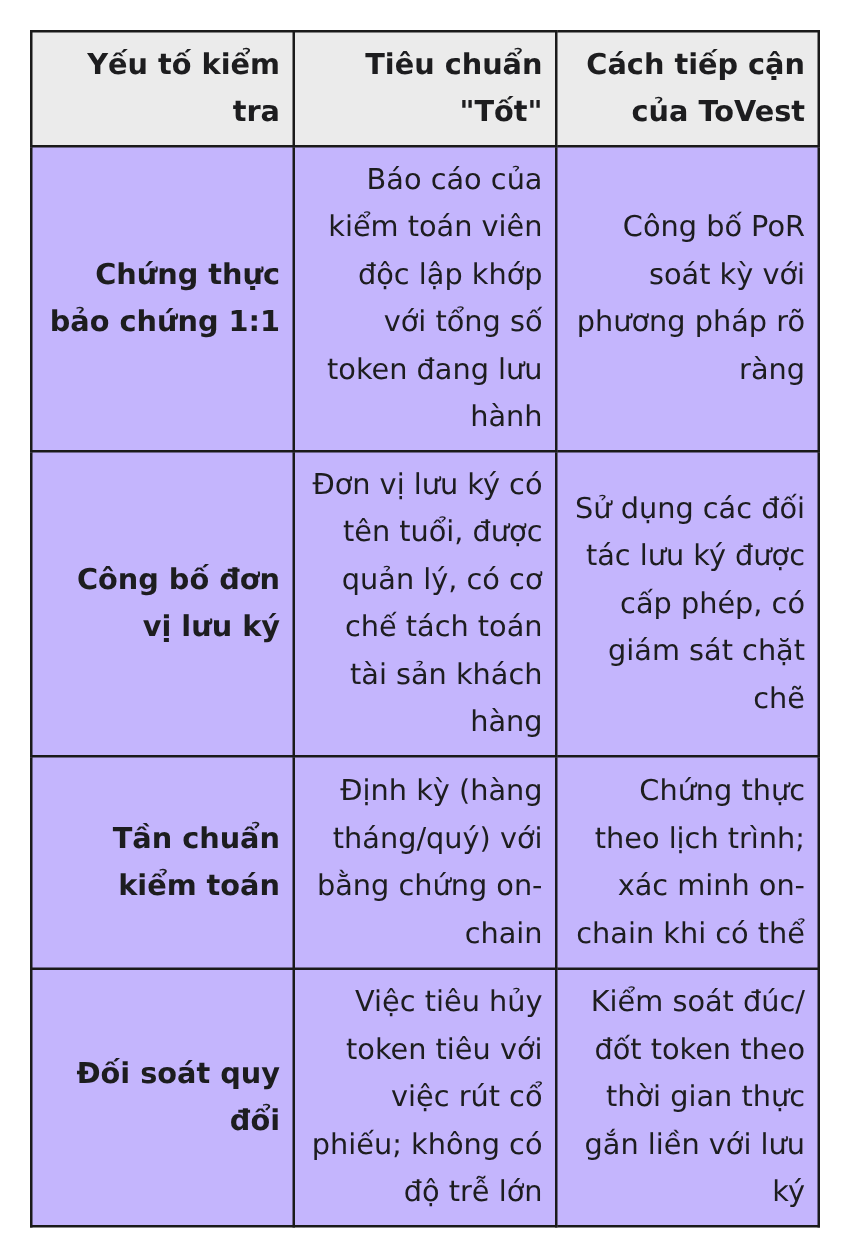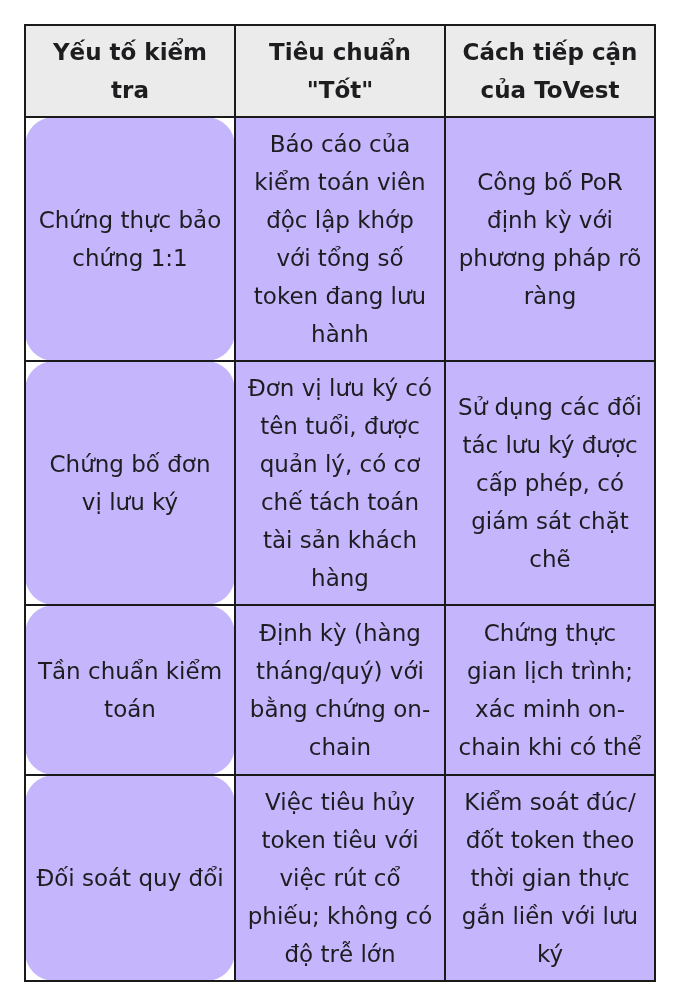--- a/index.html
+++ b/index.html
@@ -22,30 +22,30 @@
     font-family: "DejaVu Sans", "Liberation Sans", sans-serif;
     font-size: 23px;
     line-height: 38px;
     color: #1d1d1f;
   }
   table.compare col { width: 210px; }
   table.compare th,
   table.compare td {
     border: 2px solid #1a1a1a;
     padding: 7px 10px;
-    text-align: center;
+    text-align: right;
     vertical-align: middle;
     word-wrap: break-word;
   }
   table.compare th {
     background: #ebebeb;
     font-weight: bold;
   }
   table.compare td { background: #c4b5fd; font-weight: normal; }
-  table.compare td.factor { font-weight: normal; border-radius: 29px; }
+  table.compare td.factor { font-weight: bold; }
   tr.header-row  { height: 91px;  }
   tr.row-0 { height: 244px; }
   tr.row-1 { height: 240px; }
   tr.row-2 { height: 170px; }
   tr.row-3 { height: 198px; }
 </style>
 </head>
 <body>
 
 <div class="page">
@@ -59,31 +59,31 @@
       <tr class="header-row">
         <th>Yếu tố kiểm tra</th>
         <th>Tiêu chuẩn "Tốt"</th>
         <th>Cách tiếp cận của ToVest</th>
       </tr>
     </thead>
     <tbody>
       <tr class="row-0">
         <td class="factor">Chứng thực bảo chứng 1:1</td>
         <td class="standard">Báo cáo của kiểm toán viên độc lập khớp với tổng số token đang lưu hành</td>
-        <td class="approach">Công bố PoR định kỳ với phương pháp rõ ràng</td>
+        <td class="approach">Công bố PoR soát kỳ với phương pháp rõ ràng</td>
       </tr>
       <tr class="row-1">
-        <td class="factor">Chứng bố đơn vị lưu ký</td>
+        <td class="factor">Công bố đơn vị lưu ký</td>
         <td class="standard">Đơn vị lưu ký có tên tuổi, được quản lý, có cơ chế tách toán tài sản khách hàng</td>
         <td class="approach">Sử dụng các đối tác lưu ký được cấp phép, có giám sát chặt chẽ</td>
       </tr>
       <tr class="row-2">
         <td class="factor">Tần chuẩn kiểm toán</td>
         <td class="standard">Định kỳ (hàng tháng/quý) với bằng chứng on-chain</td>
-        <td class="approach">Chứng thực gian lịch trình; xác minh on-chain khi có thể</td>
+        <td class="approach">Chứng thực theo lịch trình; xác minh on-chain khi có thể</td>
       </tr>
       <tr class="row-3">
         <td class="factor">Đối soát quy đổi</td>
         <td class="standard">Việc tiêu hủy token tiêu với việc rút cổ phiếu; không có độ trễ lớn</td>
         <td class="approach">Kiểm soát đúc/đốt token theo thời gian thực gắn liền với lưu ký</td>
       </tr>
     </tbody>
   </table>
 </div>
 

